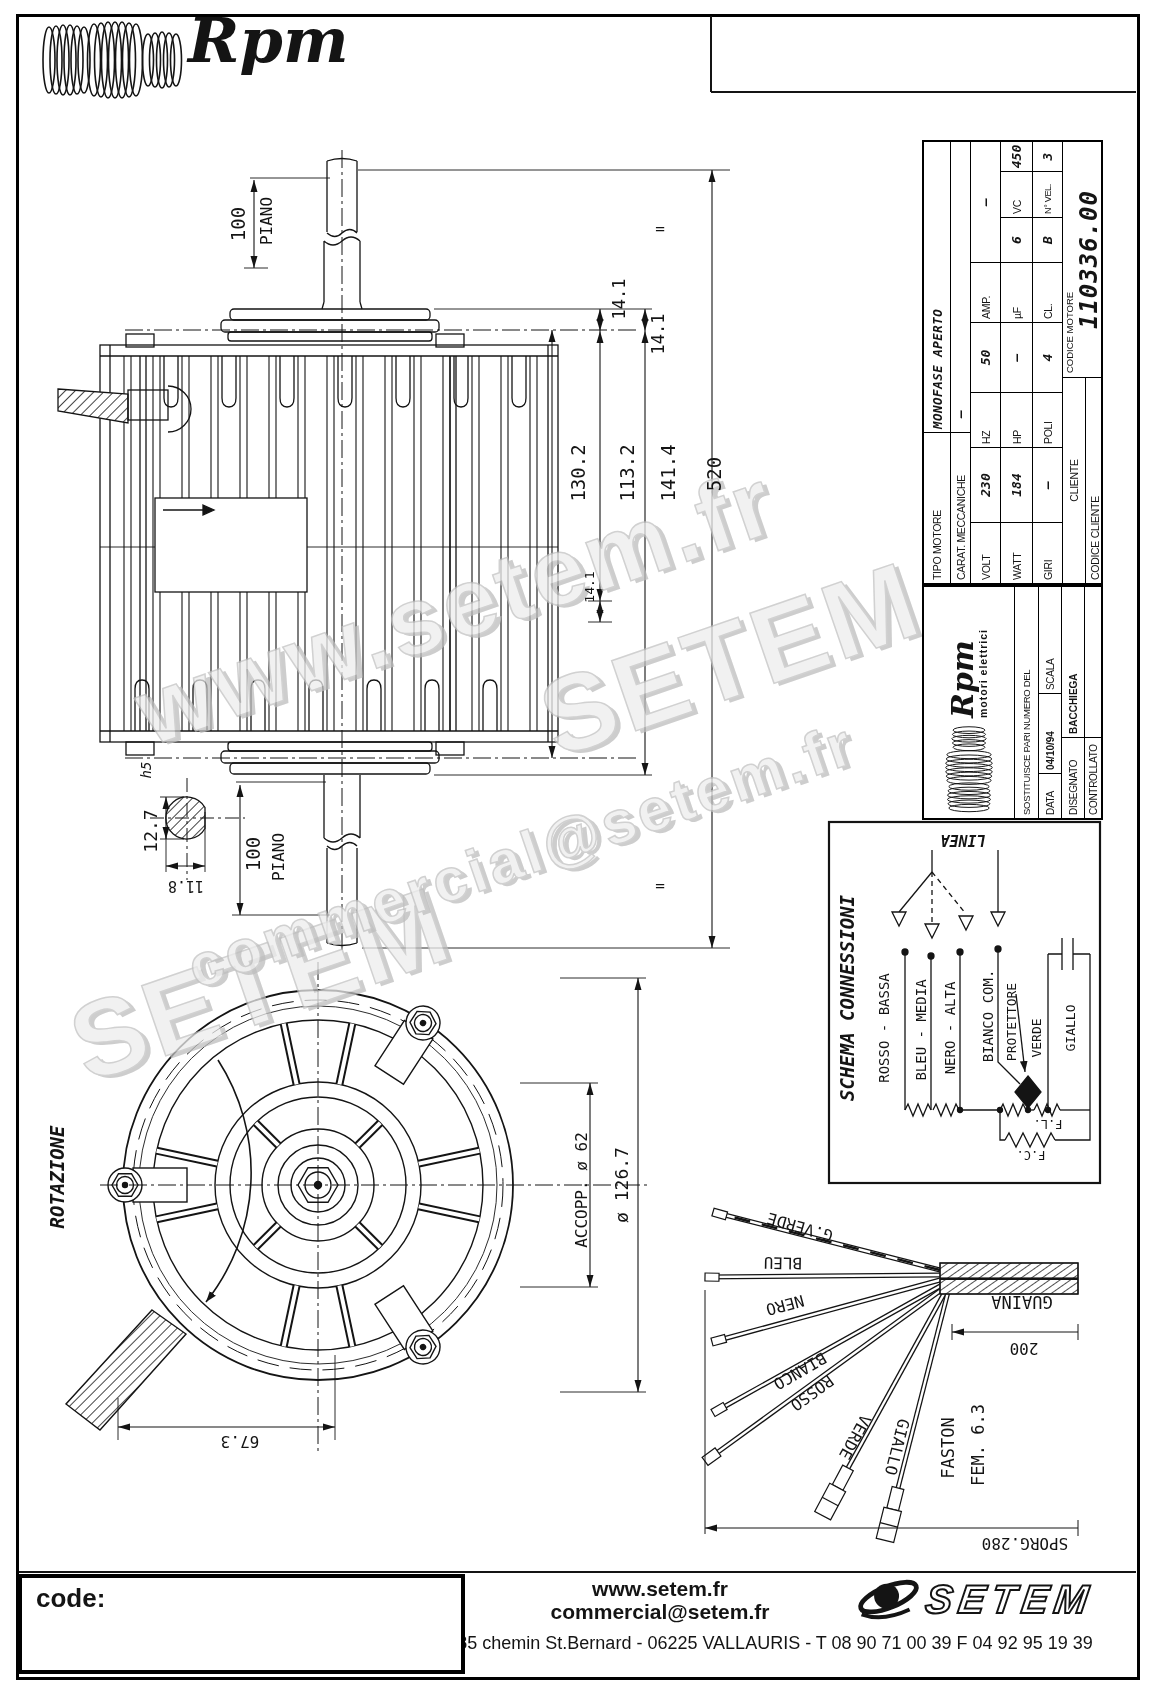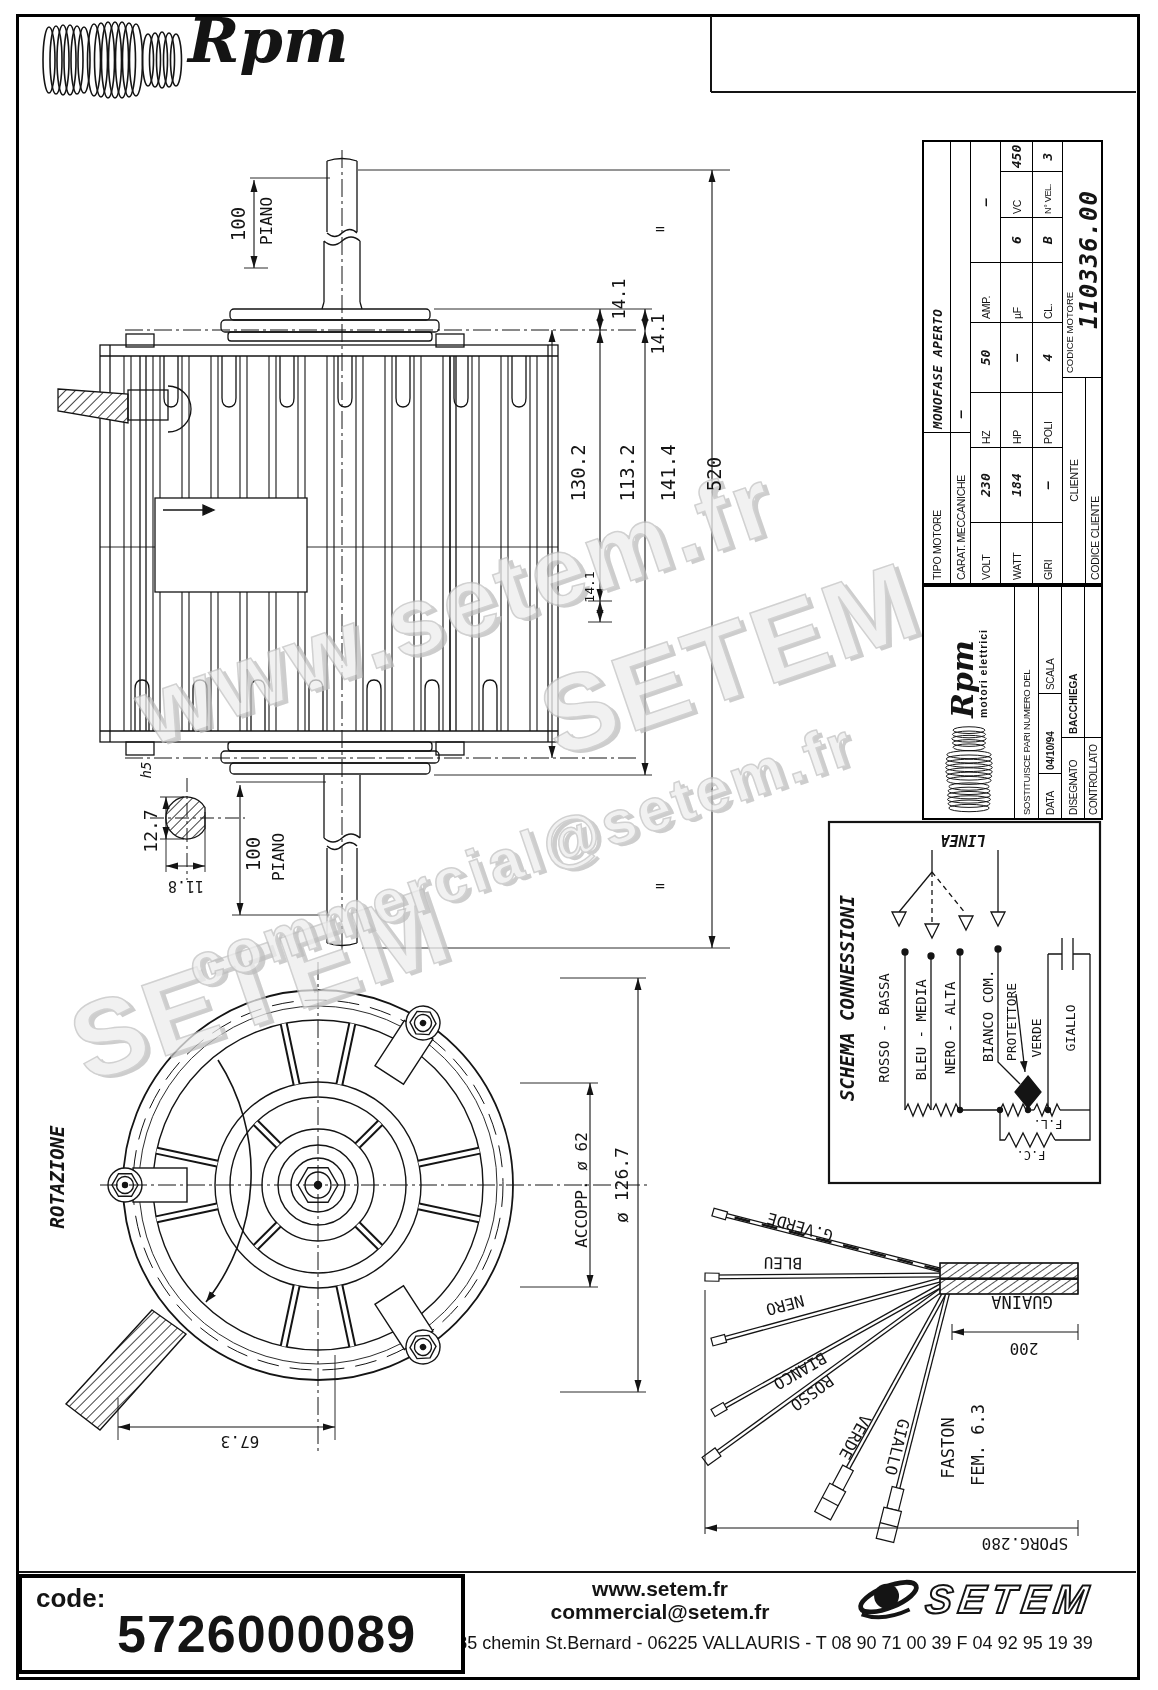--- a/index.html
+++ b/index.html
@@ -505,21 +505,20 @@
   <div class="t rot119 mono s16" style="left:855px;top:1437px">VERDE</div>
   <div class="t rot104 mono s16" style="left:897px;top:1447px">GIALLO</div>
   <div class="t dn mono s17" style="left:1022px;top:1302px">GUAINA</div>
   <div class="t dn mono s16" style="left:1024px;top:1348px">200</div>
   <div class="t up mono s17" style="left:948px;top:1448px">FASTON</div>
   <div class="t up mono s17" style="left:978px;top:1445px">FEM. 6.3</div>
   <div class="t dn mono s16" style="left:1025px;top:1543px">SPORG.280</div>
 
   <div class="codebox">
     <div class="codelab">code:</div>
-    <div class="codeval">5726000089</div>
   </div>
   <div class="site">www.setem.fr</div>
   <div class="mail">commercial@setem.fr</div>
   <div class="addr">885 chemin St.Bernard  -  06225 VALLAURIS  -  T 08 90 71 00 39   F 04 92 95 19 39</div>
   <div class="setemlogo">
     <svg width="72" height="58" viewBox="0 0 75 58">
       <ellipse cx="38" cy="27" rx="31" ry="11" fill="none" stroke="#141414" stroke-width="5" transform="rotate(-22 38 27)"></ellipse>
       <circle cx="36" cy="26" r="13" fill="#141414"></circle>
       <path d="M10 45 Q32 53 60 40" stroke="#141414" stroke-width="4" fill="none"></path>
     </svg>

